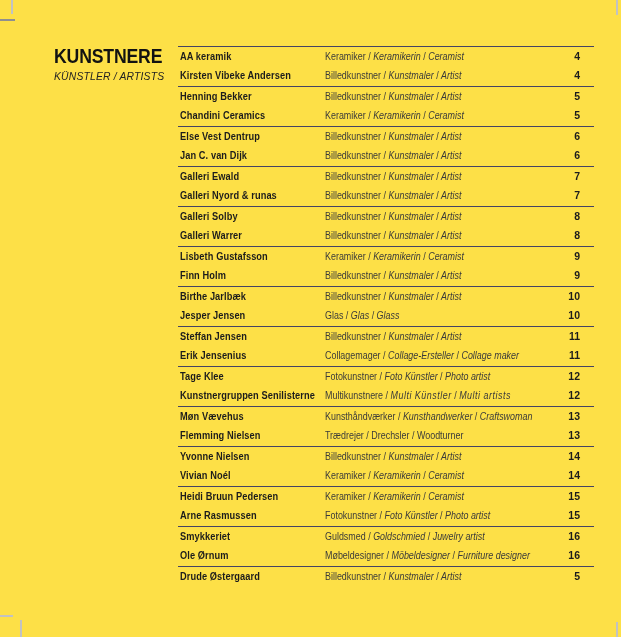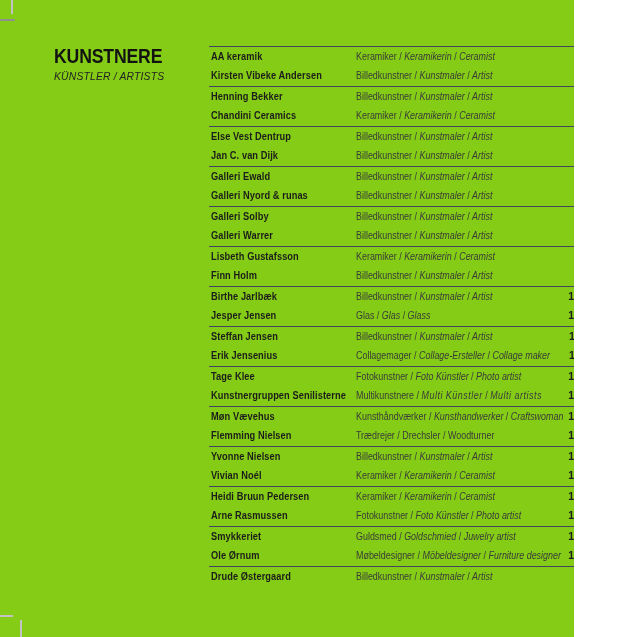--- a/index.html
+++ b/index.html
@@ -4,21 +4,21 @@
 <style>
   :root{
     --line:#454363;
     --name-color:#1c1c1c;
     --desc-color:#3a3a3a;
     --crop:#c2c2c2;
     --crop-dark:#8f8f8f;
   }
   html,body{margin:0;padding:0;}
   body{font-family:"Liberation Sans","DejaVu Sans",sans-serif;background:#ffffff;}
-  .sheet{position:relative;width:574px;height:637px;background:#84cc16;overflow:hidden;}
+  .sheet{position:relative;width:621px;height:637px;background:#fde047;overflow:hidden;}
 
   
   .crop{position:absolute;background:var(--crop);}
   .crop.dark{background:var(--crop-dark);}
   .tl-v{left:11px;top:0;width:2px;height:14px;}
   .tl-h{left:0;top:19px;width:15px;height:2px;}
   .tr-v{left:616px;top:0;width:2px;height:15px;}
   .tr-h{left:622px;top:19px;width:15px;height:2px;}
   .bl-h{left:0;top:615px;width:13px;height:2px;}
   .bl-v{left:20px;top:620px;width:2px;height:17px;}
@@ -27,21 +27,21 @@
 
   
   .heading-block{position:absolute;left:54px;top:44px;width:130px;}
   .title{margin:0;font-size:21px;font-weight:700;color:#121212;letter-spacing:-0.2px;
          transform:scaleX(0.84);transform-origin:left top;white-space:nowrap;}
   .subtitle{margin-top:2px;font-size:11.5px;font-style:italic;color:#222;
             transform:scaleX(0.90);transform-origin:left top;white-space:nowrap;letter-spacing:0.2px;}
 
   
   .artists-table{position:absolute;left:178px;top:46px;width:416px;}
-  .group{border-top:1.5px solid var(--line);height:40px;box-sizing:border-box;margin-left:31px;}
+  .group{border-top:1.5px solid var(--line);height:40px;box-sizing:border-box;}
   .group.single{height:20px;}
   .row{position:relative;height:19.25px;line-height:19.25px;white-space:nowrap;}
   .name{position:absolute;left:2px;font-size:10.5px;font-weight:700;color:var(--name-color);
         transform:scaleX(0.88);transform-origin:left center;display:inline-block;letter-spacing:0.1px;}
   .desc{position:absolute;left:147px;font-size:10.5px;color:var(--desc-color);
         transform:scaleX(0.85);transform-origin:left center;display:inline-block;}
   .desc .de,.desc .en{font-style:italic;}
   .row.variant-plain .desc .de,.row.variant-plain .desc .en{font-style:normal;}
   .row.variant-wide .desc .de,.row.variant-wide .desc .en{letter-spacing:0.6px;}
   .pagenum{position:absolute;right:14px;font-size:10.5px;font-weight:700;color:var(--name-color);}

